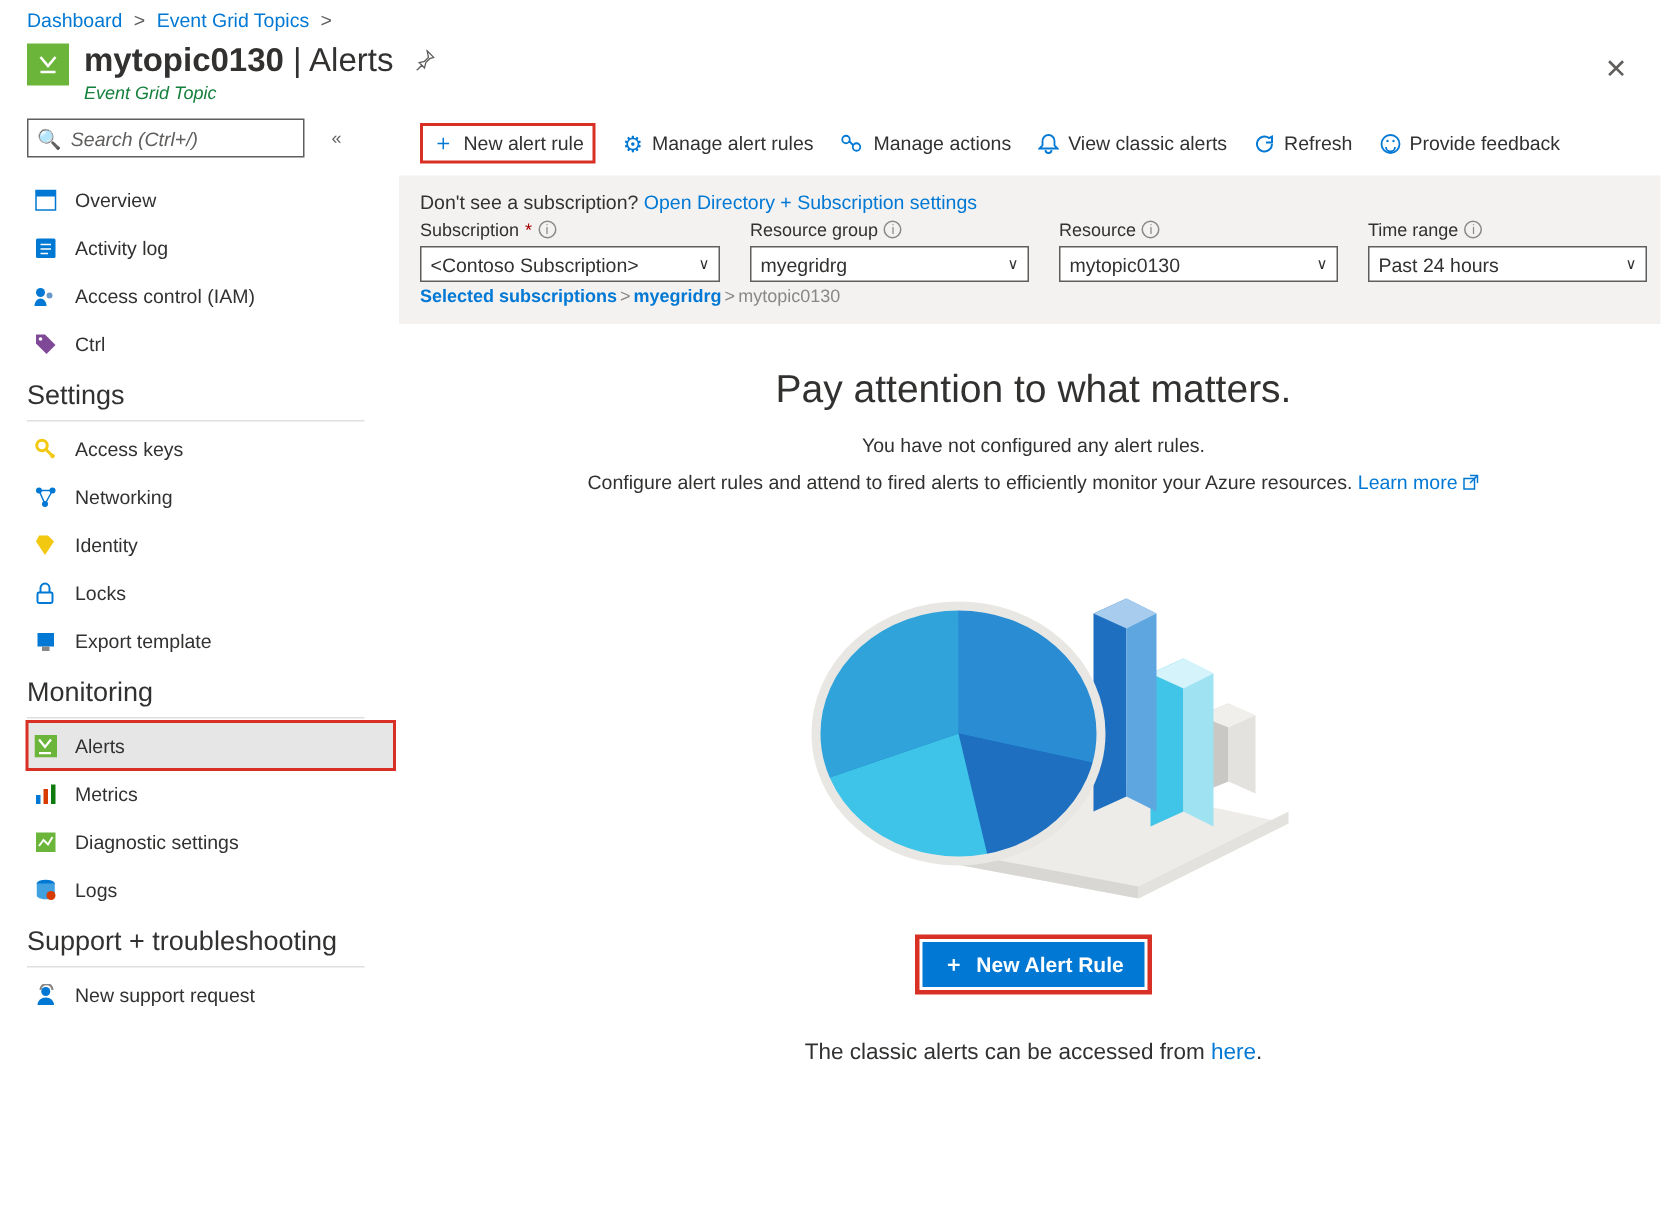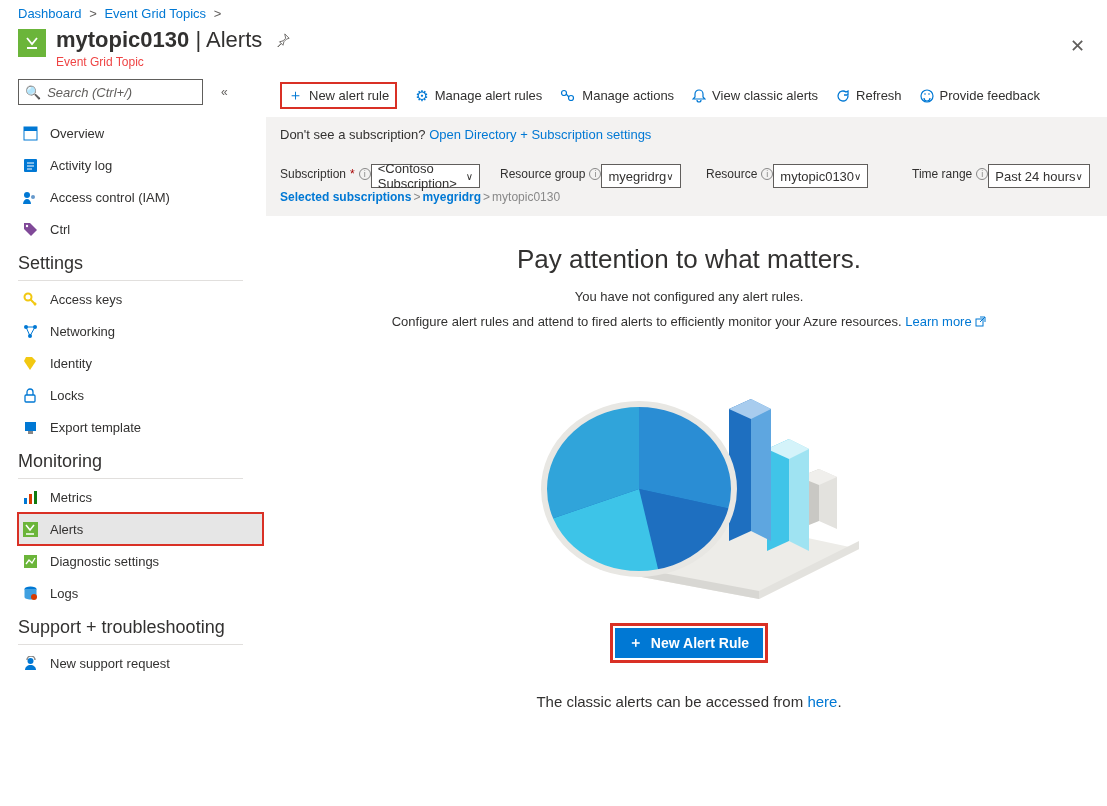--- a/index.html
+++ b/index.html
@@ -16,21 +16,21 @@
   
   .breadcrumb { padding: 6px 18px 2px; font-size: 13px; }
   .breadcrumb span.sep { color: #605e5c; margin: 0 4px; }
 
   
   .page-header { display: flex; align-items: flex-start; padding: 4px 18px 10px; }
   .page-header .icon-box {
     width: 28px; height: 28px; background: #6bb53a; display:flex;align-items:center;justify-content:center;color:#fff;margin-right:10px;margin-top:2px;
   }
   .page-header h1 { font-size: 22px; font-weight: 600; margin: 0; }
-  .page-header .subtitle { font-size: 12px; color: #ef4444; margin-top:2px; }
+  .page-header .subtitle { font-size: 12px; color: #15803d; margin-top:2px;font-style:italic; }
   .page-header .pin { margin-left: 14px; color:#605e5c; cursor:pointer; font-size:14px; margin-top:6px;}
   .page-header .close { margin-left:auto; margin-top:4px; color:#605e5c; font-size:18px; cursor:pointer; padding:4px;}
 
   
   .layout { display:flex; padding: 0 0 0 18px; }
   .sidebar { width: 248px; padding-right: 8px; }
   .main { flex:1; padding: 0 12px 20px 0; }
 
   
   .searchbox { display:flex; align-items:center; border:1px solid #605e5c; width: 185px; height:26px; padding: 0 6px; font-style:italic; color:#605e5c; background:#fff;}
@@ -47,23 +47,23 @@
   .nav-item .label { font-size:13px; }
 
   
   .toolbar { display:flex; align-items:center; gap:18px; padding: 3px 0 8px 14px; font-size:13px;}
   .toolbar-item { display:flex; align-items:center; gap:6px; cursor:pointer; }
   .toolbar-item .ticon { color:#0078d4; font-size:15px; }
   .toolbar-item.highlighted { border:2px solid #d93025; padding:2px 6px; }
 
   
   .filterbar { background:#f3f2f1; padding:10px 14px 12px; }
-  .filterbar .notice { font-size:13px; margin-bottom:22px; }
+  .filterbar .notice { font-size:13px; margin-bottom:4px; }
   .filter-row { display:flex; gap:20px; }
-  .filter-col { display:flex; }
+  .filter-col { display:flex; flex-direction:column; }
   .filter-col.sub { width:200px; } .filter-col.rg { width:186px; } .filter-col.res { width:186px; } .filter-col.tr { width:186px; }
   .filter-label { font-size:12px; margin-bottom:4px; display:flex; align-items:center; gap:4px;}
   .filter-label .req { color:#a80000; }
   .filter-label .info { width:12px;height:12px;border:1px solid #888;border-radius:50%;display:inline-flex;align-items:center;justify-content:center;font-size:9px;color:#888;}
   .select { border:1px solid #605e5c; background:#fff; height:24px; display:flex; align-items:center; padding:0 6px; font-size:13px; justify-content:space-between;cursor:pointer;}
   .select .chev { font-size:10px; color:#323130;}
   .path-row { margin-top:2px; font-size:12px; }
   .path-row a { font-weight:600; }
   .path-row .sep { color:#888; margin:0 2px;}
   .path-row .cur { color:#888; }
@@ -201,38 +201,38 @@
           <svg width="15" height="15">
             <rect x="2" y="2" width="11" height="9" fill="#0078d4"></rect>
             <rect x="5" y="11" width="5" height="3" fill="#888"></rect>
           </svg>
         </span>
       <span class="label">Export template</span>
     </div>
 
     <div class="nav-section-label">Monitoring</div>
     <div class="nav-divider"></div>
+    <div class="nav-item active highlighted">
+      <span class="nav-icon">
+          <svg width="15" height="15">
+            <rect width="15" height="15" fill="#6bb53a"></rect>
+            <path d="M3 3l4 5 4-5M3 12h8" stroke="#fff" stroke-width="1.5" fill="none"></path>
+          </svg>
+        </span>
+      <span class="label">Alerts</span>
+    </div>
     <div class="nav-item">
       <span class="nav-icon">
           <svg width="15" height="15">
             <rect x="1" y="8" width="3" height="6" fill="#0078d4"></rect>
             <rect x="6" y="4" width="3" height="10" fill="#d83b01"></rect>
             <rect x="11" y="1" width="3" height="13" fill="#107c10"></rect>
           </svg>
         </span>
       <span class="label">Metrics</span>
-    </div>
-    <div class="nav-item active highlighted">
-      <span class="nav-icon">
-          <svg width="15" height="15">
-            <rect width="15" height="15" fill="#6bb53a"></rect>
-            <path d="M3 3l4 5 4-5M3 12h8" stroke="#fff" stroke-width="1.5" fill="none"></path>
-          </svg>
-        </span>
-      <span class="label">Alerts</span>
     </div>
     <div class="nav-item">
       <span class="nav-icon">
           <svg width="15" height="15">
             <rect x="1" y="1" width="13" height="13" fill="#6bb53a"></rect>
             <path d="M3 10l3-4 3 3 3-5" stroke="#fff" stroke-width="1.3" fill="none"></path>
           </svg>
         </span>
       <span class="label">Diagnostic settings</span>
     </div>

